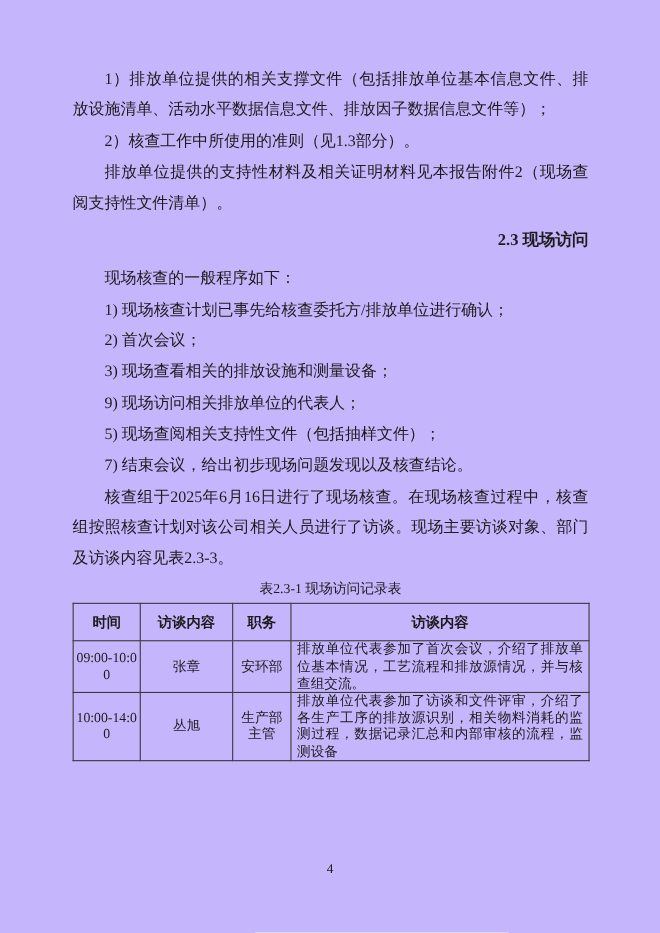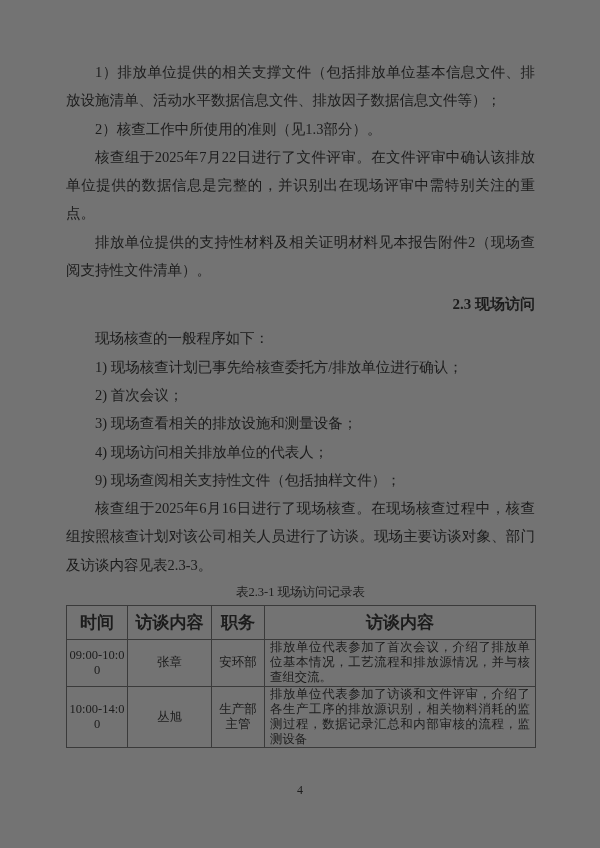--- a/index.html
+++ b/index.html
@@ -4,21 +4,21 @@
 <style>
   html, body {
     margin: 0;
     padding: 0;
     background: #ffffff;
   }
   .page {
     position: relative;
     width: 600px;
     height: 848px;
-    background: #737373;
+    background: #c4b5fd;
     color: #1c1c1c;
     font-family: "Liberation Serif", "DejaVu Serif", serif;
     overflow: hidden;
   }
   .content {
     position: absolute;
     left: 66px;
     top: 58px;
     width: 469px;
   }
@@ -47,21 +47,21 @@
   table.visit-table {
     border-collapse: collapse;
     width: 469px;
     table-layout: fixed;
   }
   .visit-table th,
   .visit-table td {
     border: 1px solid #3a3a3a;
   }
   .visit-table th {
-    font-size: 17px;
+    font-size: 13px;
     font-weight: bold;
     text-align: center;
     vertical-align: middle;
     padding: 9px 2px;
     line-height: 15px;
   }
   .visit-table td.cell-center {
     font-size: 12.5px;
     line-height: 15px;
     text-align: center;
@@ -90,33 +90,33 @@
 </head>
 <body>
 
 <div class="page">
   <div class="content">
 
     <p class="body-p">1）排放单位提供的相关支撑文件（包括排放单位基本信息文件、排放设施清单、活动水平数据信息文件、排放因子数据信息文件等）；</p>
 
     <p class="body-p">2）核查工作中所使用的准则（见1.3部分）。</p>
 
-    <p class="body-p">核查组于2025年7月22日进行了文件评审。在文件评审中确认该排放单位提供的数据信息是完整的，并识别出在现场评审中需特别关注的重点。</p>
 
     <p class="body-p">排放单位提供的支持性材料及相关证明材料见本报告附件2（现场查阅支持性文件清单）。</p>
 
     <h2 class="section-heading">2.3 现场访问</h2>
 
     <p class="body-p">现场核查的一般程序如下：</p>
 
     <p class="body-p">1) 现场核查计划已事先给核查委托方/排放单位进行确认；</p>
     <p class="body-p">2) 首次会议；</p>
     <p class="body-p">3) 现场查看相关的排放设施和测量设备；</p>
-    <p class="body-p">4) 现场访问相关排放单位的代表人；</p>
-    <p class="body-p">9) 现场查阅相关支持性文件（包括抽样文件）；</p>
+    <p class="body-p">9) 现场访问相关排放单位的代表人；</p>
+    <p class="body-p">5) 现场查阅相关支持性文件（包括抽样文件）；</p>
+    <p class="body-p">7) 结束会议，给出初步现场问题发现以及核查结论。</p>
 
     <p class="body-p">核查组于2025年6月16日进行了现场核查。在现场核查过程中，核查组按照核查计划对该公司相关人员进行了访谈。现场主要访谈对象、部门及访谈内容见表2.3-3。</p>
 
     <div class="table-caption">表2.3-1 现场访问记录表</div>
 
     <table class="visit-table">
       <colgroup>
         <col style="width:61px">
         <col style="width:84px">
         <col style="width:53px">

